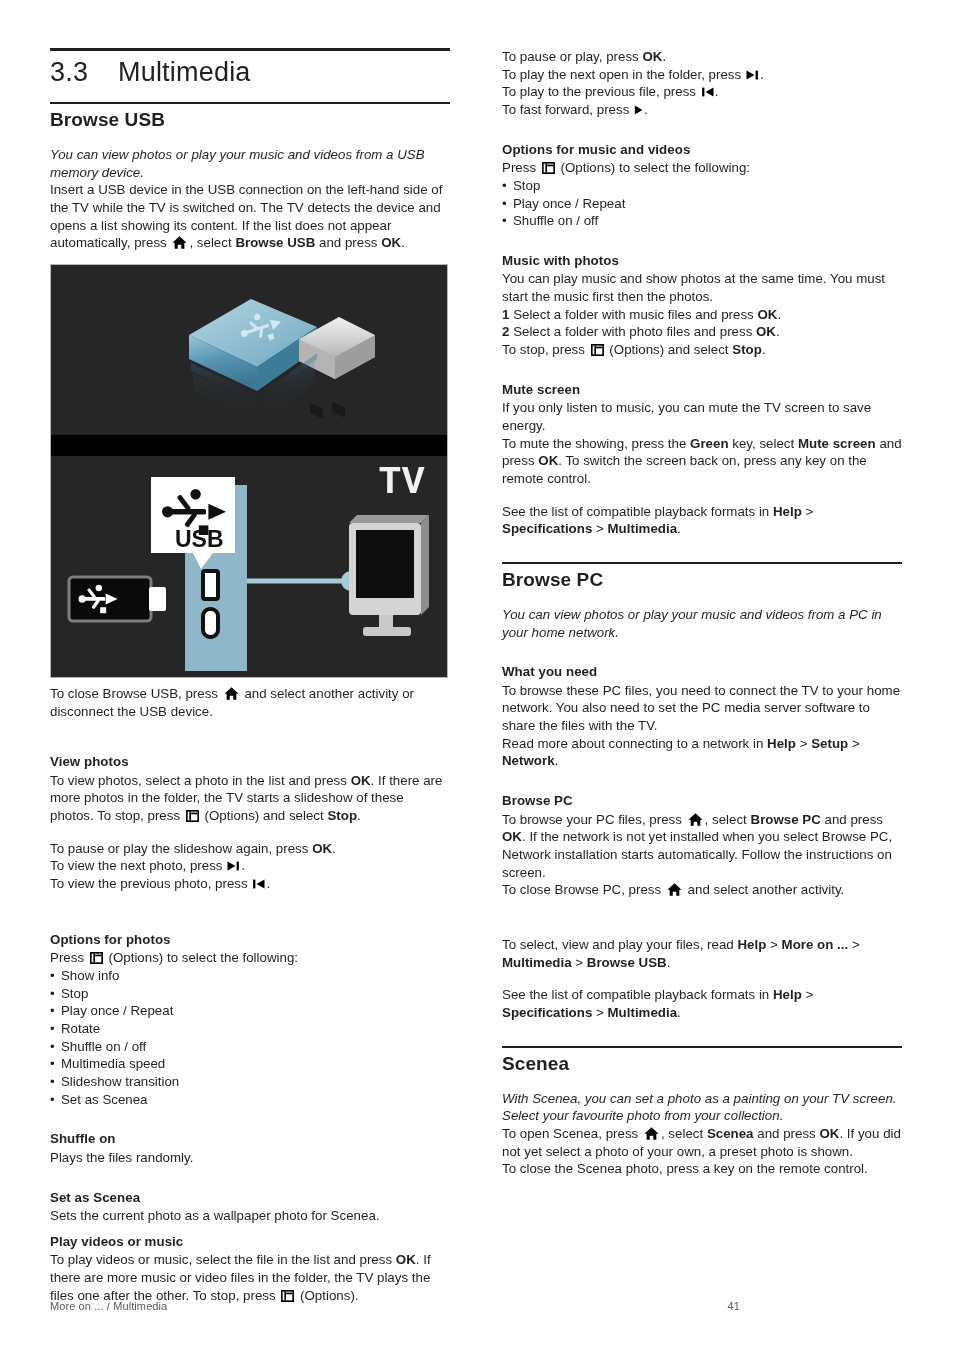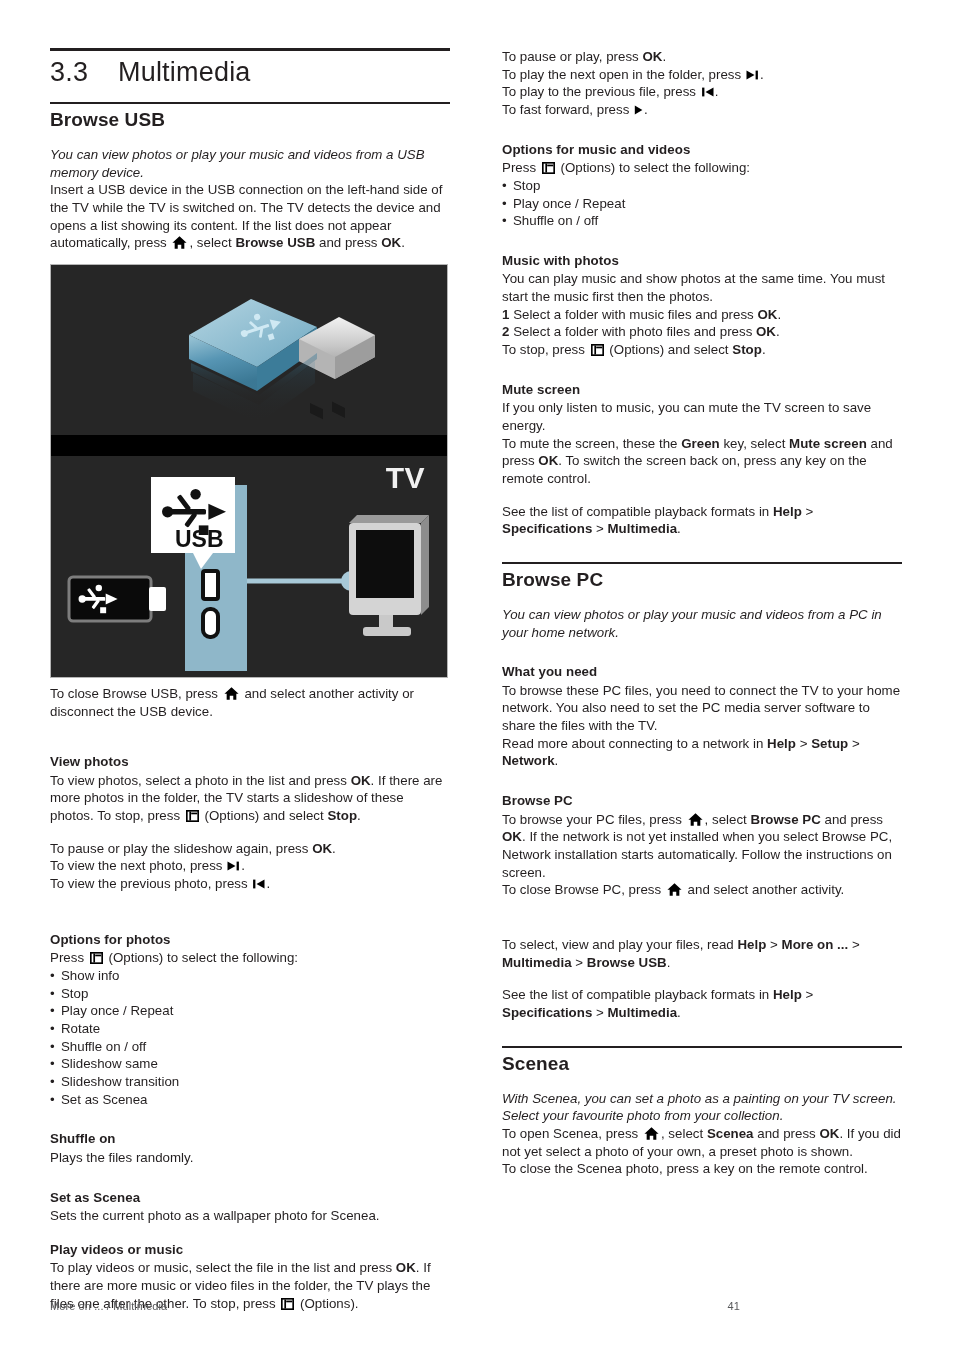--- a/index.html
+++ b/index.html
@@ -131,24 +131,24 @@
   }
   .fig-bottom {
     position: absolute;
     left: 0; top: 191px; width: 100%; bottom: 0;
     background: #262626;
   }
   .fig-tv-label {
     position: absolute;
     right: 22px; top: 196px;
     color: #f0f0f0;
-    font-size: 30px;
+    font-size: 38px;
     font-weight: 700;
     letter-spacing: .5px;
-    font-family: Liberation Sans, sans-serif;
+    font-family: Liberation Mono, monospace;
   }
 
   
   .footer {
     position: absolute;
     left: 50px; right: 50px;
     bottom: 38px;
     font-size: 11px;
     color: #58595b;
     display: flex;
@@ -347,32 +347,32 @@
         </svg>
       </span>
       <span>(Options) to select the following:</span>
     </p>
     <ul class="bullets">
       <li>Show info</li>
       <li>Stop</li>
       <li>Play once / Repeat</li>
       <li>Rotate</li>
       <li>Shuffle on / off</li>
-      <li>Slideshow same</li>
+      <li>Multimedia speed</li>
       <li>Slideshow transition</li>
       <li>Set as Scenea</li>
     </ul>
 
     <h3 class="sub" style="margin-top:22px">Shuffle on</h3>
     <p>Plays the files randomly.</p>
 
     <h3 class="sub" style="margin-top:22px">Set as Scenea</h3>
     <p>Sets the current photo as a wallpaper photo for Scenea.</p>
 
-    <h3 class="sub" style="margin-top:16px">Play videos or music</h3>
+    <h3 class="sub" style="margin-top:8px">Play videos or music</h3>
     <p>
       <span>To play videos or music, select the file in the list and press</span>
       <span class="b">OK</span><span>. If there are more music or video files in the folder, the TV plays the files one after the other. To stop, press</span>
       <span class="glyph ic-options">
         <svg viewBox="0 0 13 12" width="13" height="12" aria-hidden="true">
           <rect x="0.8" y="0.8" width="11.4" height="10.4" fill="none" stroke="#000" stroke-width="1.7"></rect>
           <line x1="4.2" y1="1.5" x2="4.2" y2="10.5" stroke="#000" stroke-width="1.7"></line>
           <rect x="5.2" y="2.6" width="6" height="1.7" fill="#000"></rect>
         </svg>
       </span>
@@ -452,21 +452,21 @@
           <rect x="5.2" y="2.6" width="6" height="1.7" fill="#000"></rect>
         </svg>
       </span>
       <span>(Options) and select</span>
       <span class="b">Stop</span><span>.</span>
     </p>
 
     <h3 class="sub" style="margin-top:22px">Mute screen</h3>
     <p>If you only listen to music, you can mute the TV screen to save energy.</p>
     <p>
-      <span>To mute the screen, these the</span>
+      <span>To mute the showing, press the</span>
       <span class="b">Green</span>
       <span>key, select</span>
       <span class="b">Mute screen</span>
       <span>and press</span>
       <span class="b">OK</span><span>. To switch the screen back on, press any key on the remote control.</span>
     </p>
 
     <p class="gap">
       <span>See the list of compatible playback formats in</span>
       <span class="b">Help</span>

